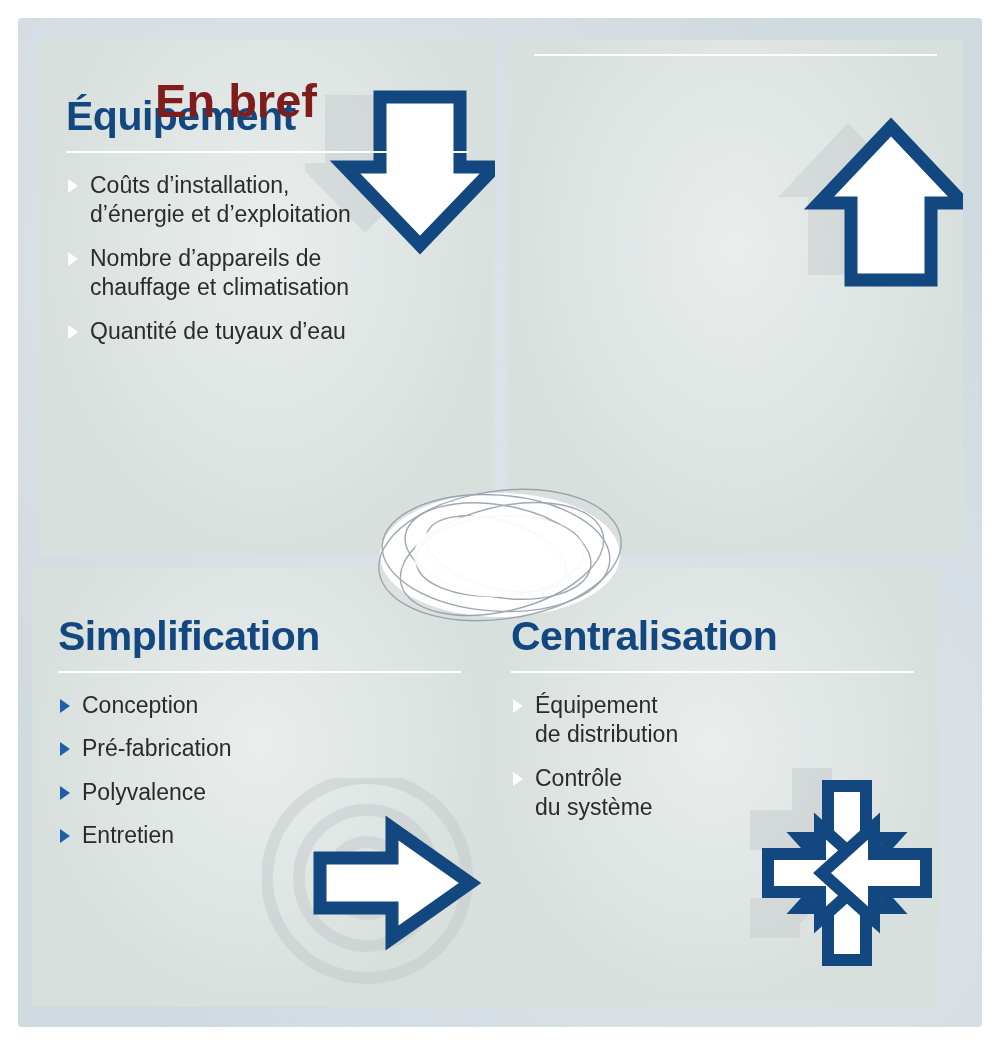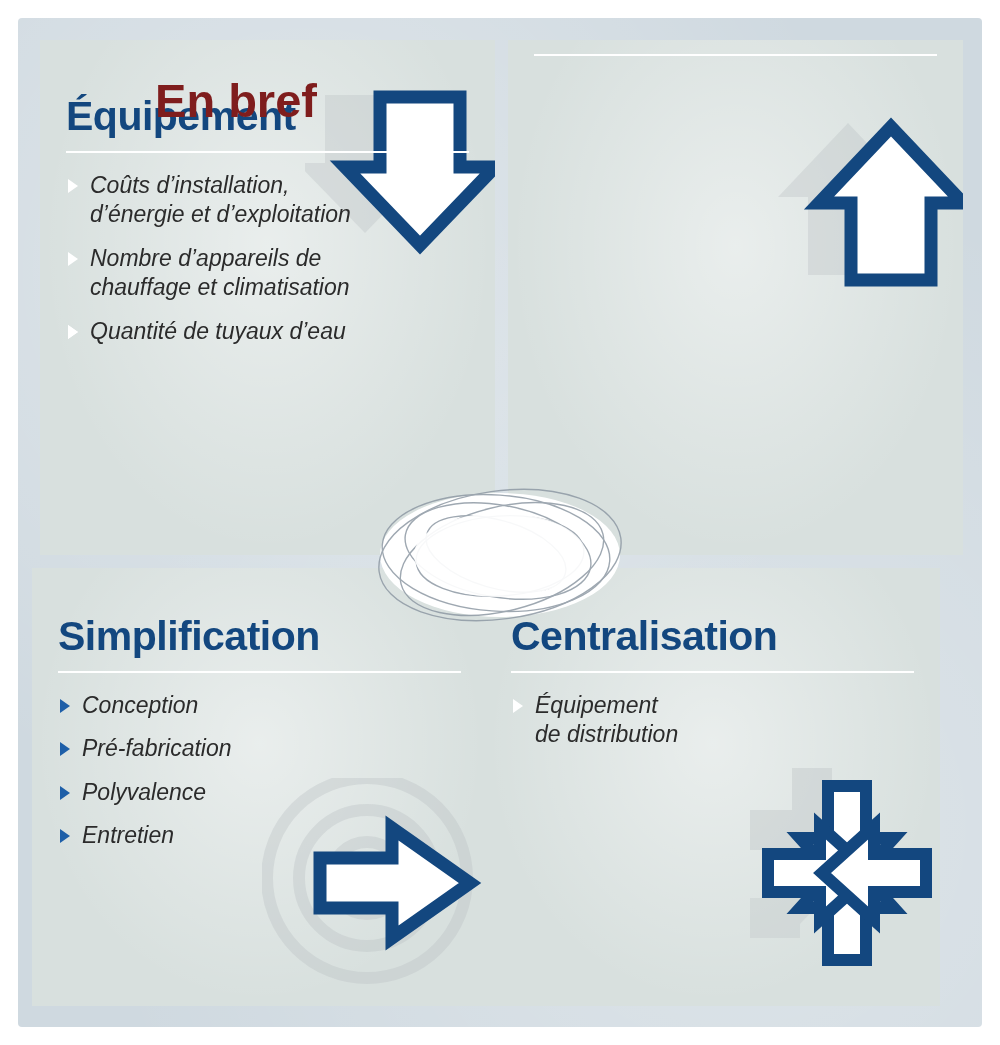--- a/index.html
+++ b/index.html
@@ -79,21 +79,20 @@
     height: 2px;
     background: #ffffff;
     margin: 14px 0 18px 0;
     width: 100%;
   }
 
   ul.bullets {
     list-style: none;
     margin: 0;
     padding: 0;
-    font-style: italic;
   }
   ul.bullets li {
     position: relative;
     padding-left: 24px;
     margin-bottom: 14px;
     font-size: 23px;
     line-height: 1.28;
     color: #2b2b2b;
     white-space: pre-line;
   }
@@ -239,20 +238,22 @@
         </g>
       </svg>
     </div>
 
     <div class="panel-inner">
       <h2 class="panel-title">Centralisation</h2>
       <div class="title-rule"></div>
       <ul class="bullets">
         <li><span class="tri"></span><span>Équipement
 de distribution</span></li>
+        <li><span class="tri"></span><span>Contrôle
+du système</span></li>
       </ul>
     </div>
   </div>
 
   <div id="center-medallion">
     <svg width="380" height="200" viewBox="0 0 380 200">
       <ellipse cx="190" cy="100" rx="120" ry="62" fill="#ffffff"></ellipse>
       <g fill="none" stroke="#8e99a4" stroke-width="1.4" opacity="0.85">
         <ellipse cx="190" cy="100" rx="122" ry="64" transform="rotate(-8 190 100)"></ellipse>
         <ellipse cx="186" cy="98" rx="114" ry="58" transform="rotate(4 186 98)"></ellipse>

